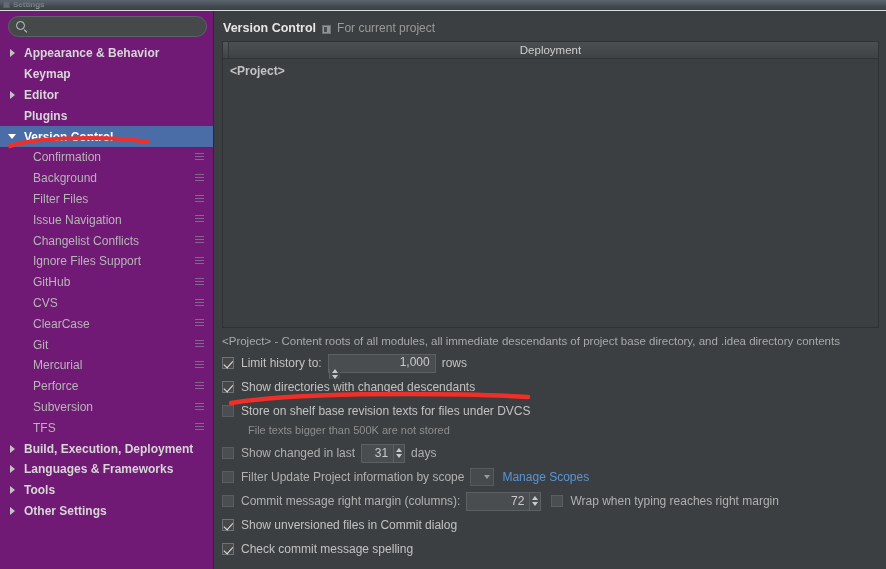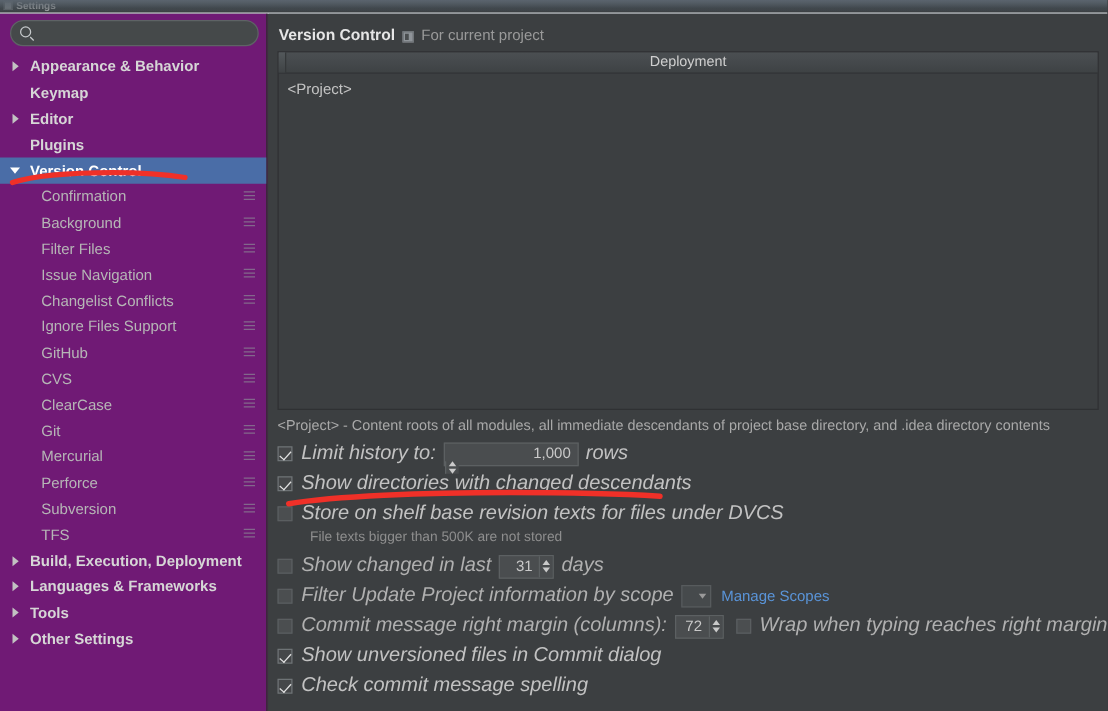--- a/index.html
+++ b/index.html
@@ -170,21 +170,21 @@
     border-bottom: 1px solid #323537;
     display: flex; align-items: center; justify-content: center;
     position: relative;
   }
   .table-head::before{
     content:""; position:absolute; left:0; top:0; bottom:0; width:5px;
     background: linear-gradient(180deg,#53585b,#3f4345);
     border-right: 1px solid #35383a;
   }
   .th-label { font-size: 11.5px; color: #cfcfcf; }
-  .table-body { padding: 4px 0 0 7px; }
+  .table-body { padding: 4px 0 0 7px; font-weight: bold; }
   .row-cell { font-size: 12px; color: #c3c3c3; line-height: 16px; }
 
   .hint {
     padding: 7px 0 0 7px;
     font-size: 11.5px; color: #a9a9a9;
     white-space: nowrap;
   }
 
   
   .options { padding: 4px 0 0 7px; }
@@ -202,21 +202,21 @@
   }
   .cb.off { background: #4b4e50; border-color: #5a5e60; }
   .cb.on::after {
     content: "";
     position: absolute; left: 3px; top: 0.5px;
     width: 4px; height: 7.5px;
     border: solid #e3e3e3;
     border-width: 0 1.8px 1.8px 0;
     transform: rotate(42deg);
   }
-  .opt-label { font-size: 16px; color: #c2c2c2; font-style: italic; }
+  .opt-label { font-size: 12px; color: #c2c2c2; }
   .opt-label.dim { color: #b0b0b0; }
 
   .spinner {
     display: inline-flex; align-items: stretch;
     height: 19px; margin: 0 6px;
     background: #4a4d4f;
     border: 1px solid #5c6062;
   }
   .spin-field {
     display: flex; align-items: center; justify-content: flex-end;

